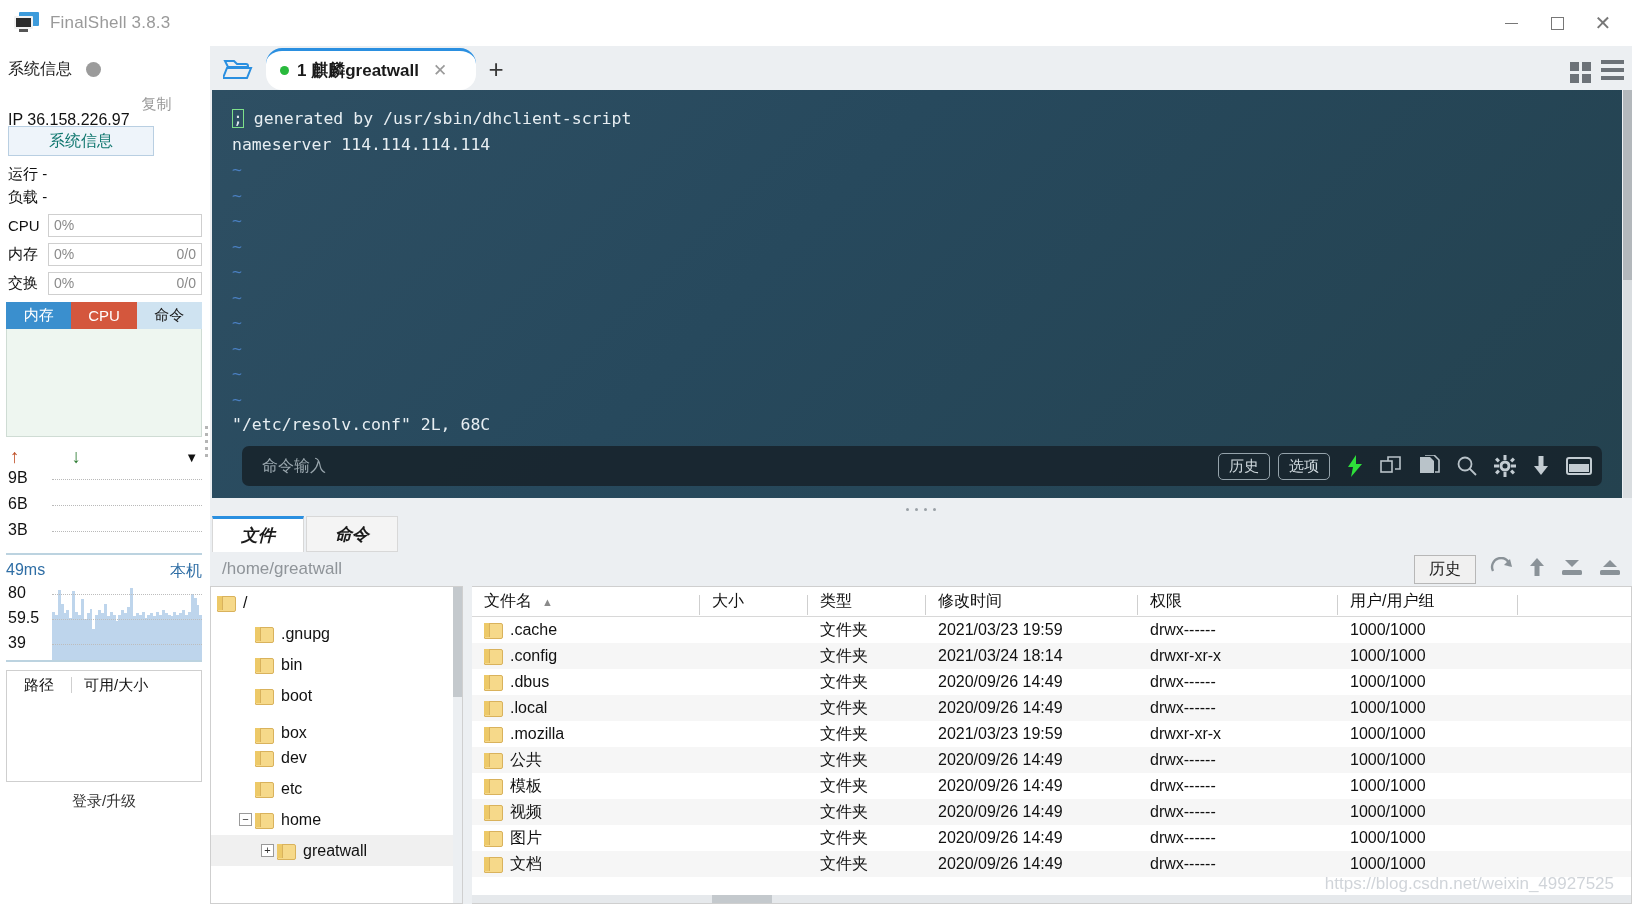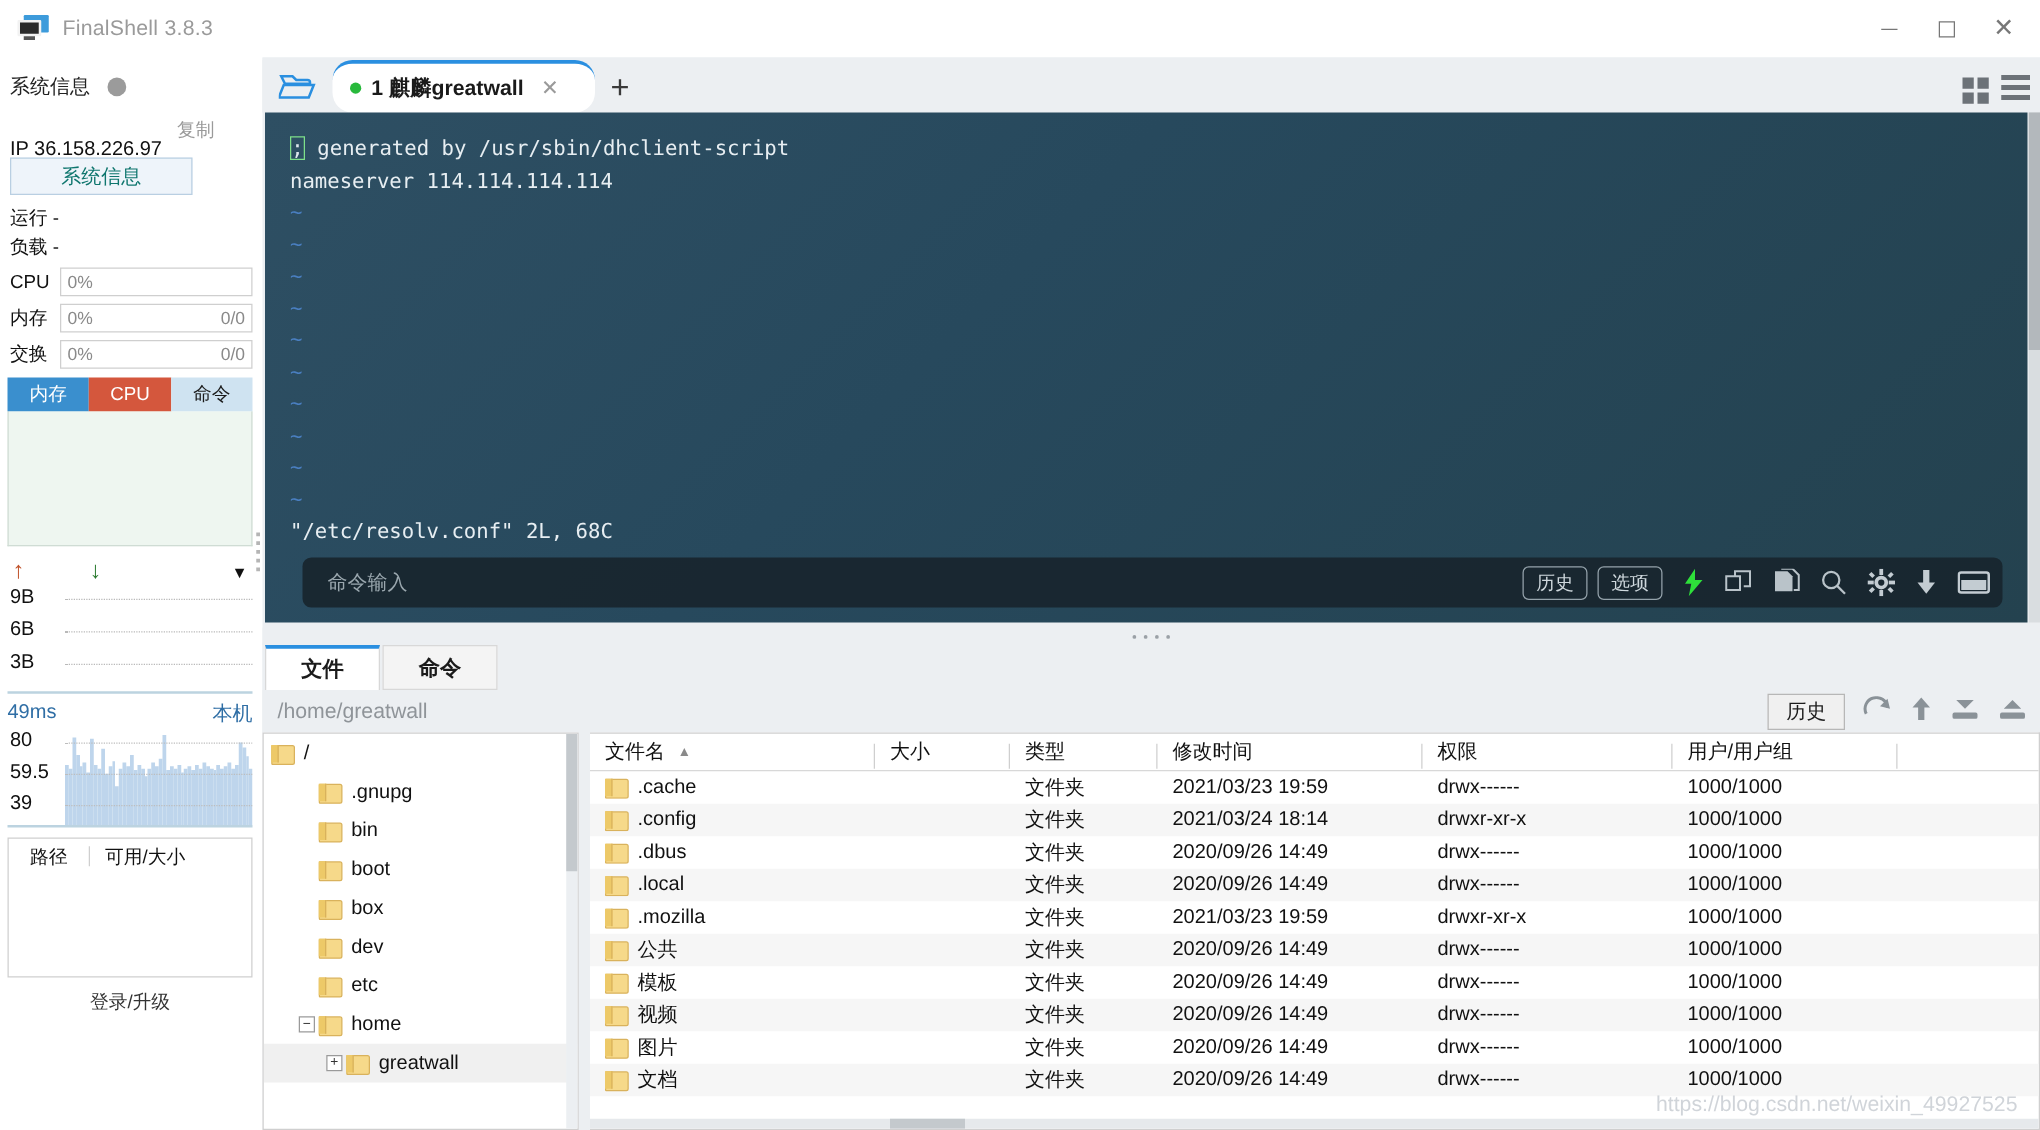--- a/index.html
+++ b/index.html
@@ -189,21 +189,21 @@
   }
   .cmd-ico { margin-left: 16px; display: flex; align-items: center; justify-content: center; }
 
   
   #pane-handle { position: absolute; left: 0; top: 456px; width: 1422px; height: 14px;
     display: flex; align-items: center; justify-content: center; gap: 6px; background: #eceff2;}
   #pane-handle i { width: 3px; height: 3px; background: #9aa0a6; border-radius: 50%; }
 
   
   #filepanel { position: absolute; left: 0; top: 468px; width: 1422px; height: 390px; background: #eceff2; }
-  #file-tabs { display: flex; align-items: flex-end; height: 38px; padding-left: 2px; }
+  #file-tabs { display: flex; align-items: flex-end; height: 38px; padding-left: 2px; font-style: italic; }
   .ftab {
     height: 36px; min-width: 92px; display: flex; align-items: center; justify-content: center;
     font-size: 17px; font-weight: bold; color: #1b1b1b; background: #f4f4f4;
     border: 1px solid #d8d8d8; margin-right: 2px;
   }
   .ftab.active { background: #ffffff; border-top: 3px solid #2a8fe0; border-bottom: none; }
 
   #path-row { display: flex; align-items: center; height: 34px; background: #eceff2; position: relative; }
   #path-text { margin-left: 12px; font-size: 17px; color: #8f9499; }
   #path-tools { position: absolute; right: 10px; display: flex; align-items: center; gap: 14px; }
@@ -597,21 +597,21 @@
             <div class="tree-item" style="padding-left: 28px;">
               <span style="width:16px;display:inline-block"></span>
               <span class="folder"></span>
               <span>bin</span>
             </div>
             <div class="tree-item" style="padding-left: 28px;">
               <span style="width:16px;display:inline-block"></span>
               <span class="folder"></span>
               <span>boot</span>
             </div>
-            <div class="tree-item" style="padding-left: 28px;">
+            <div class="tree-item" style="padding-left: 28px; align-items: flex-end;">
               <span style="width:16px;display:inline-block"></span>
               <span class="folder"></span>
               <span>box</span>
             </div>
             <div class="tree-item" style="padding-left: 28px;">
               <span style="width:16px;display:inline-block"></span>
               <span class="folder"></span>
               <span>dev</span>
             </div>
             <div class="tree-item" style="padding-left: 28px;">

